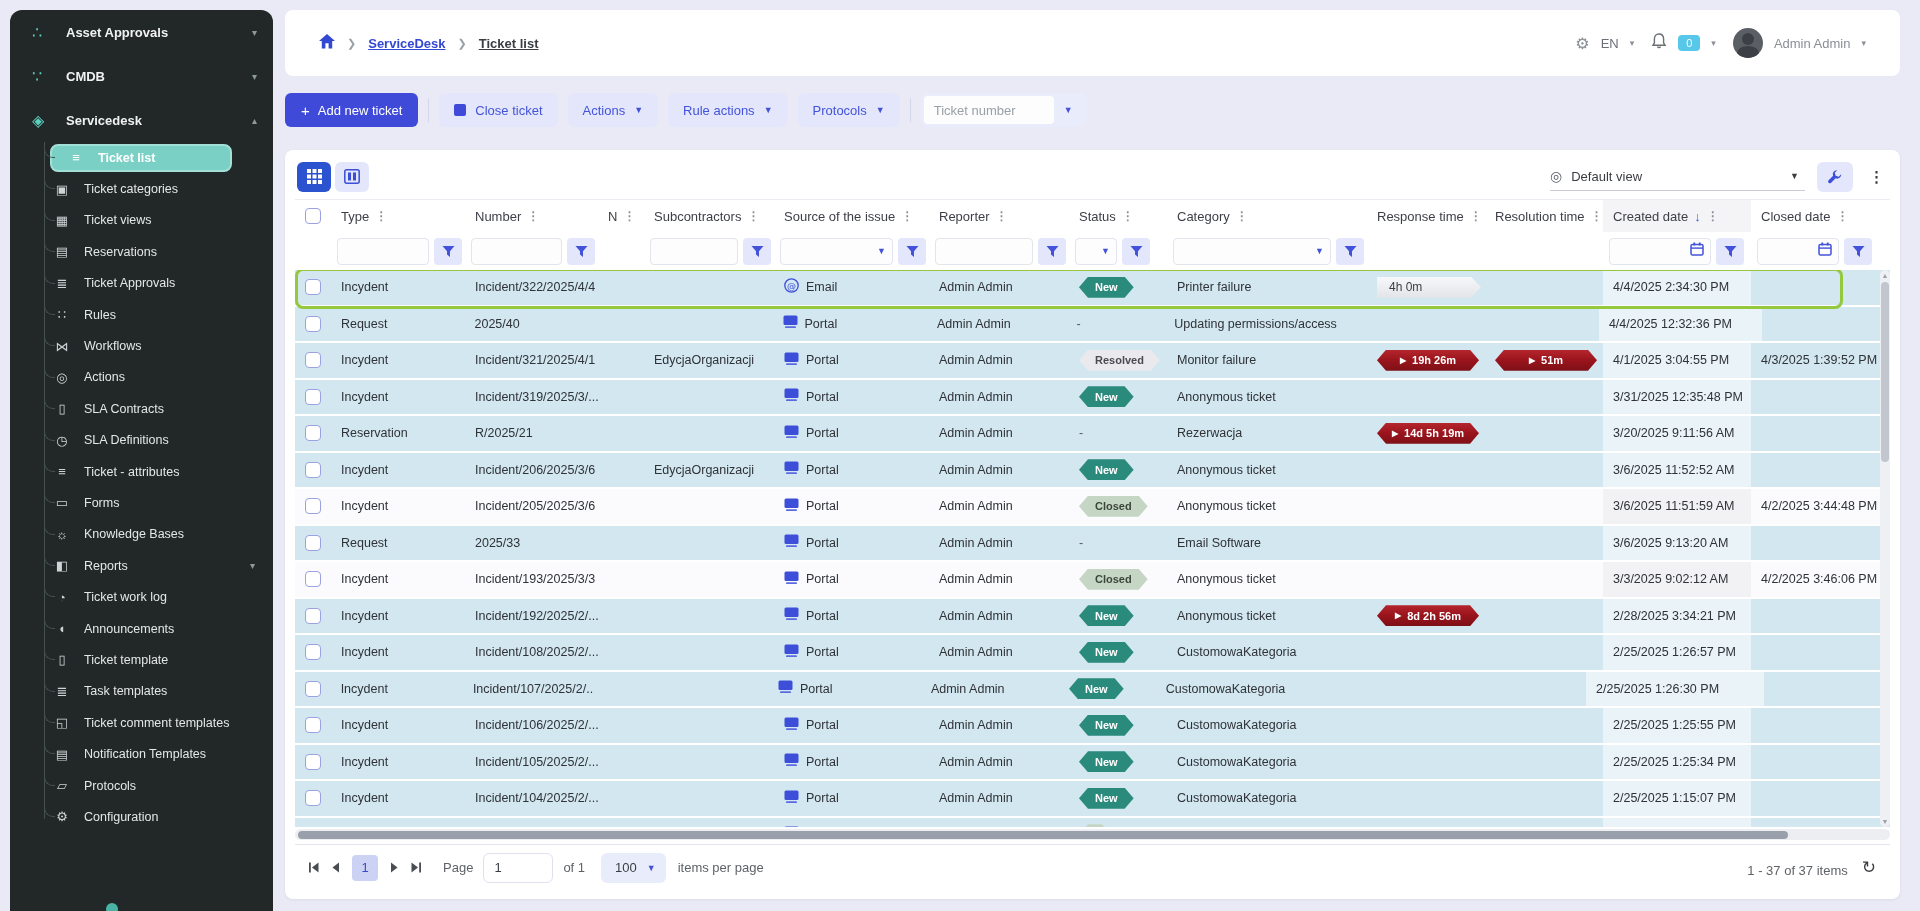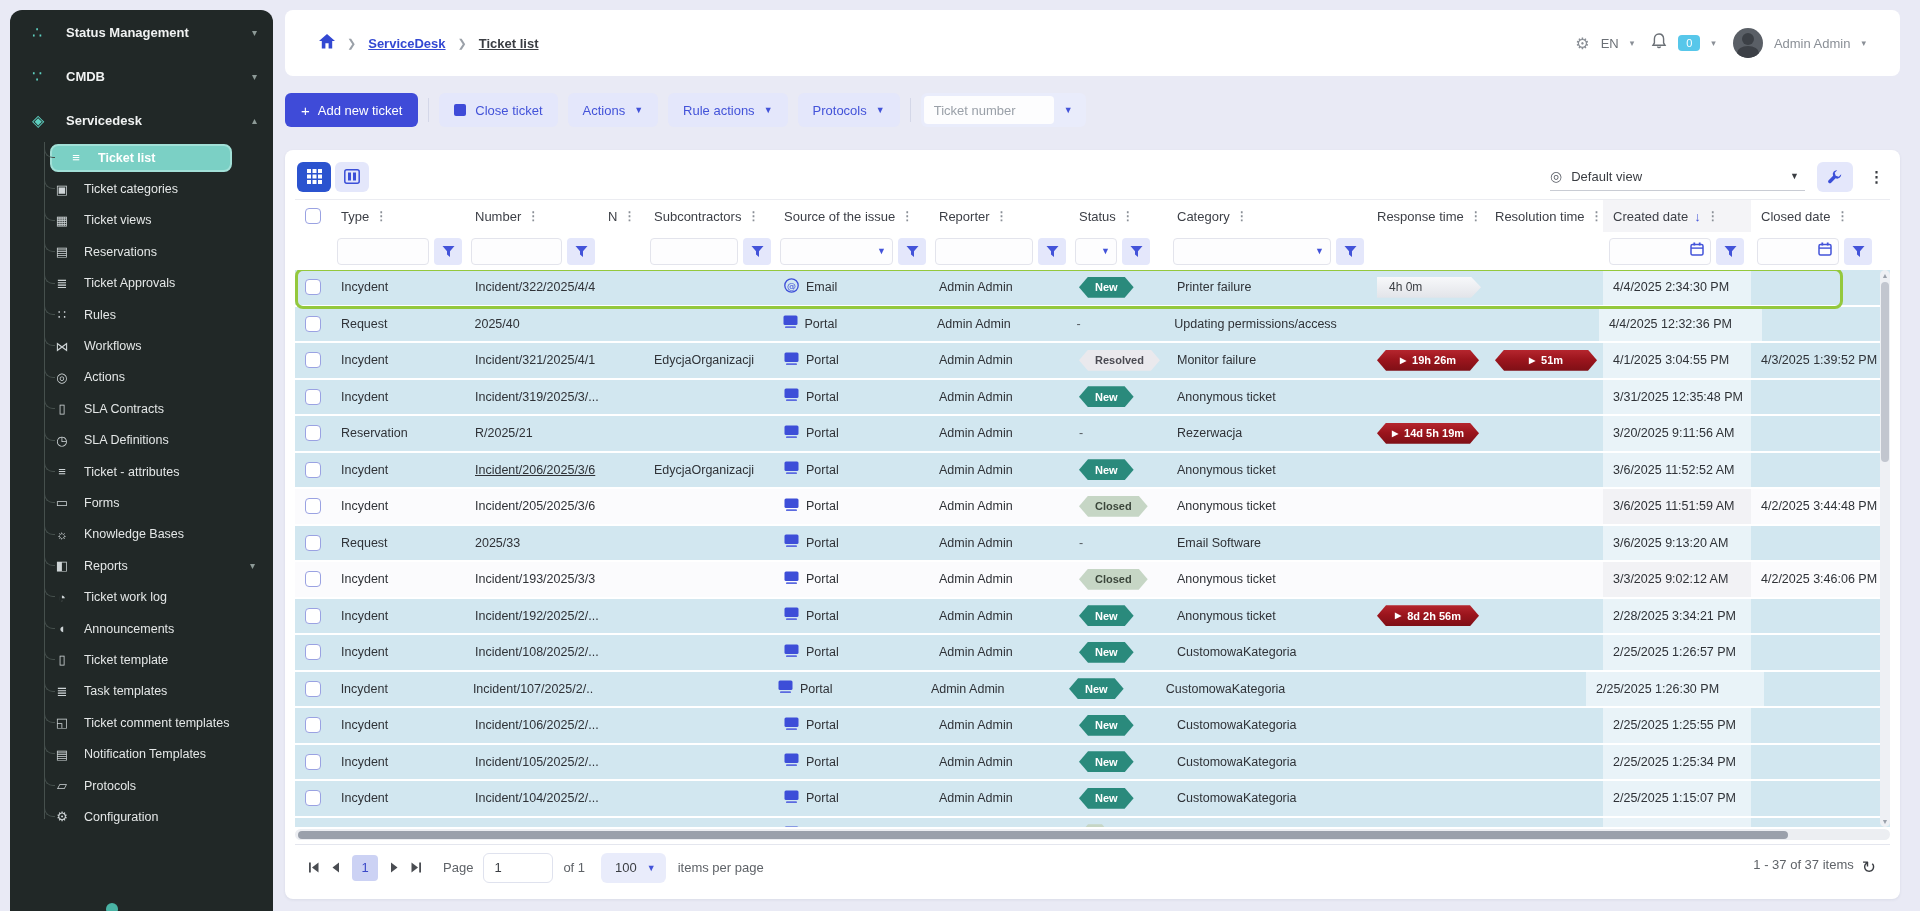--- a/index.html
+++ b/index.html
@@ -136,31 +136,31 @@
   .pg-nav { display:flex; align-items:center; gap:12px; }
   .pg-btn { color:#4a4d52; cursor:pointer; display:flex; }
   .pg-current { width:26px; height:26px; background:#ccd2f4; color:#3b49c8; border-radius:4px;
     display:flex; align-items:center; justify-content:center; cursor:pointer; }
   .pg-label { margin-left:22px; }
   .pg-input { width:70px; height:30px; border:1px solid #dfe2ee; border-radius:6px; margin:0 10px;
     font-size:13px; color:#3a3d42; padding:0 10px; outline:none; font-family:"Liberation Sans",sans-serif; }
   .pg-size { display:flex; align-items:center; gap:10px; background:#e9ecfb; border-radius:6px;
     height:30px; padding:0 10px 0 14px; margin:0 12px 0 16px; color:#3a3d42; cursor:pointer; }
   .pg-size .dn { color:#4353d9; font-size:9px; }
-  .pg-right { margin-left:auto; display:flex; align-items:flex-start; gap:8px; }
+  .pg-right { margin-left:auto; display:flex; align-items:flex-end; gap:14px; }
   .refresh { font-size:17px; color:#3a3d42; cursor:pointer; }
 </style>
 </head>
 <body>
 
 <aside class="sidebar">
   <nav id="sb-nav">
       <div class="sb-group">
         <span class="gicon">∴</span>
-        <span class="glabel">Status Management</span>
+        <span class="glabel">Asset Approvals</span>
         <span class="gchev">▾</span>
       </div>
       <div class="sb-group">
         <span class="gicon">∵</span>
         <span class="glabel">CMDB</span>
         <span class="gchev">▾</span>
       </div>
       <div class="sb-group">
         <span class="gicon">◈</span>
         <span class="glabel">Servicedesk</span>
@@ -702,21 +702,21 @@
             </div>
             <div class="cell" style="width: 118px;"></div>
             <div class="cell cell-sorted" style="width: 148px;">3/20/2025 9:11:56 AM</div>
             <div class="cell" style="width: 128px;"></div>
           </div>
           <div class="row row-blue">
             <div class="cell" style="width: 36px;">
               <span class="cbx"></span>
             </div>
             <div class="cell" style="width: 134px;">Incydent</div>
-            <div class="cell" style="width: 133px; text-decoration: underline;">
+            <div class="cell" style="width: 133px;">
               <span>Incident/206/2025/3/6</span>
             </div>
             <div class="cell" style="width: 46px;"></div>
             <div class="cell" style="width: 130px;">EdycjaOrganizacji</div>
             <div class="cell" style="width: 155px;">
               <span class="src">
                 <span><svg width="15" height="14" viewBox="0 0 15 14">
                     <rect x="0.5" y="0.5" width="14" height="9.5" rx="1.5" fill="#3d4ed8"></rect>
                     <rect x="2" y="11.3" width="11" height="1.8" rx="0.9" fill="#5b6ae0"></rect>
                   </svg></span>

